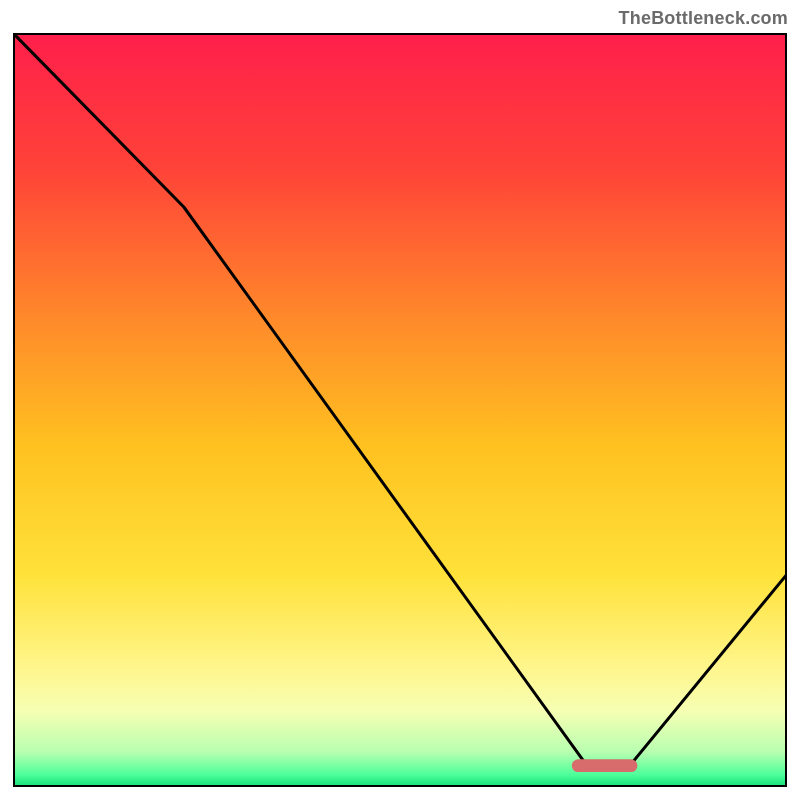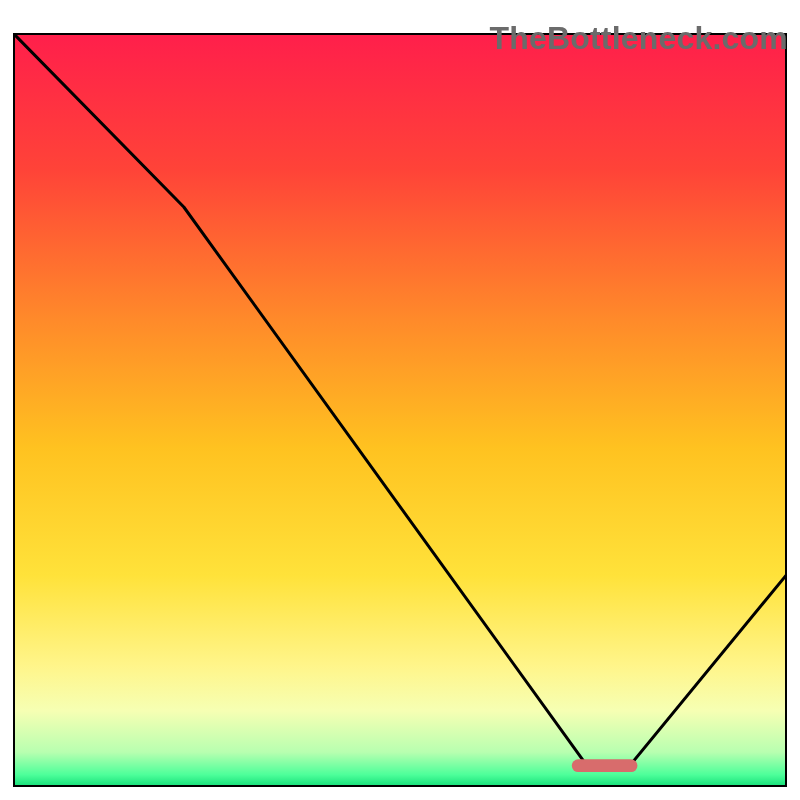--- a/index.html
+++ b/index.html
@@ -10,23 +10,23 @@
     background: #ffffff;
     font-family: Arial, Helvetica, sans-serif;
   }
   .chart-container {
     position: relative;
     width: 800px;
     height: 800px;
   }
   .watermark {
     position: absolute;
-    top: 20px;
+    top: 8px;
     right: 12px;
-    font-size: 32px;
+    font-size: 18px;
     font-weight: 600;
     color: #6b6b6b;
     letter-spacing: 0.2px;
     z-index: 4;
   }
   svg.plot {
     position: absolute;
     top: 0;
     left: 0;
     width: 800px;

